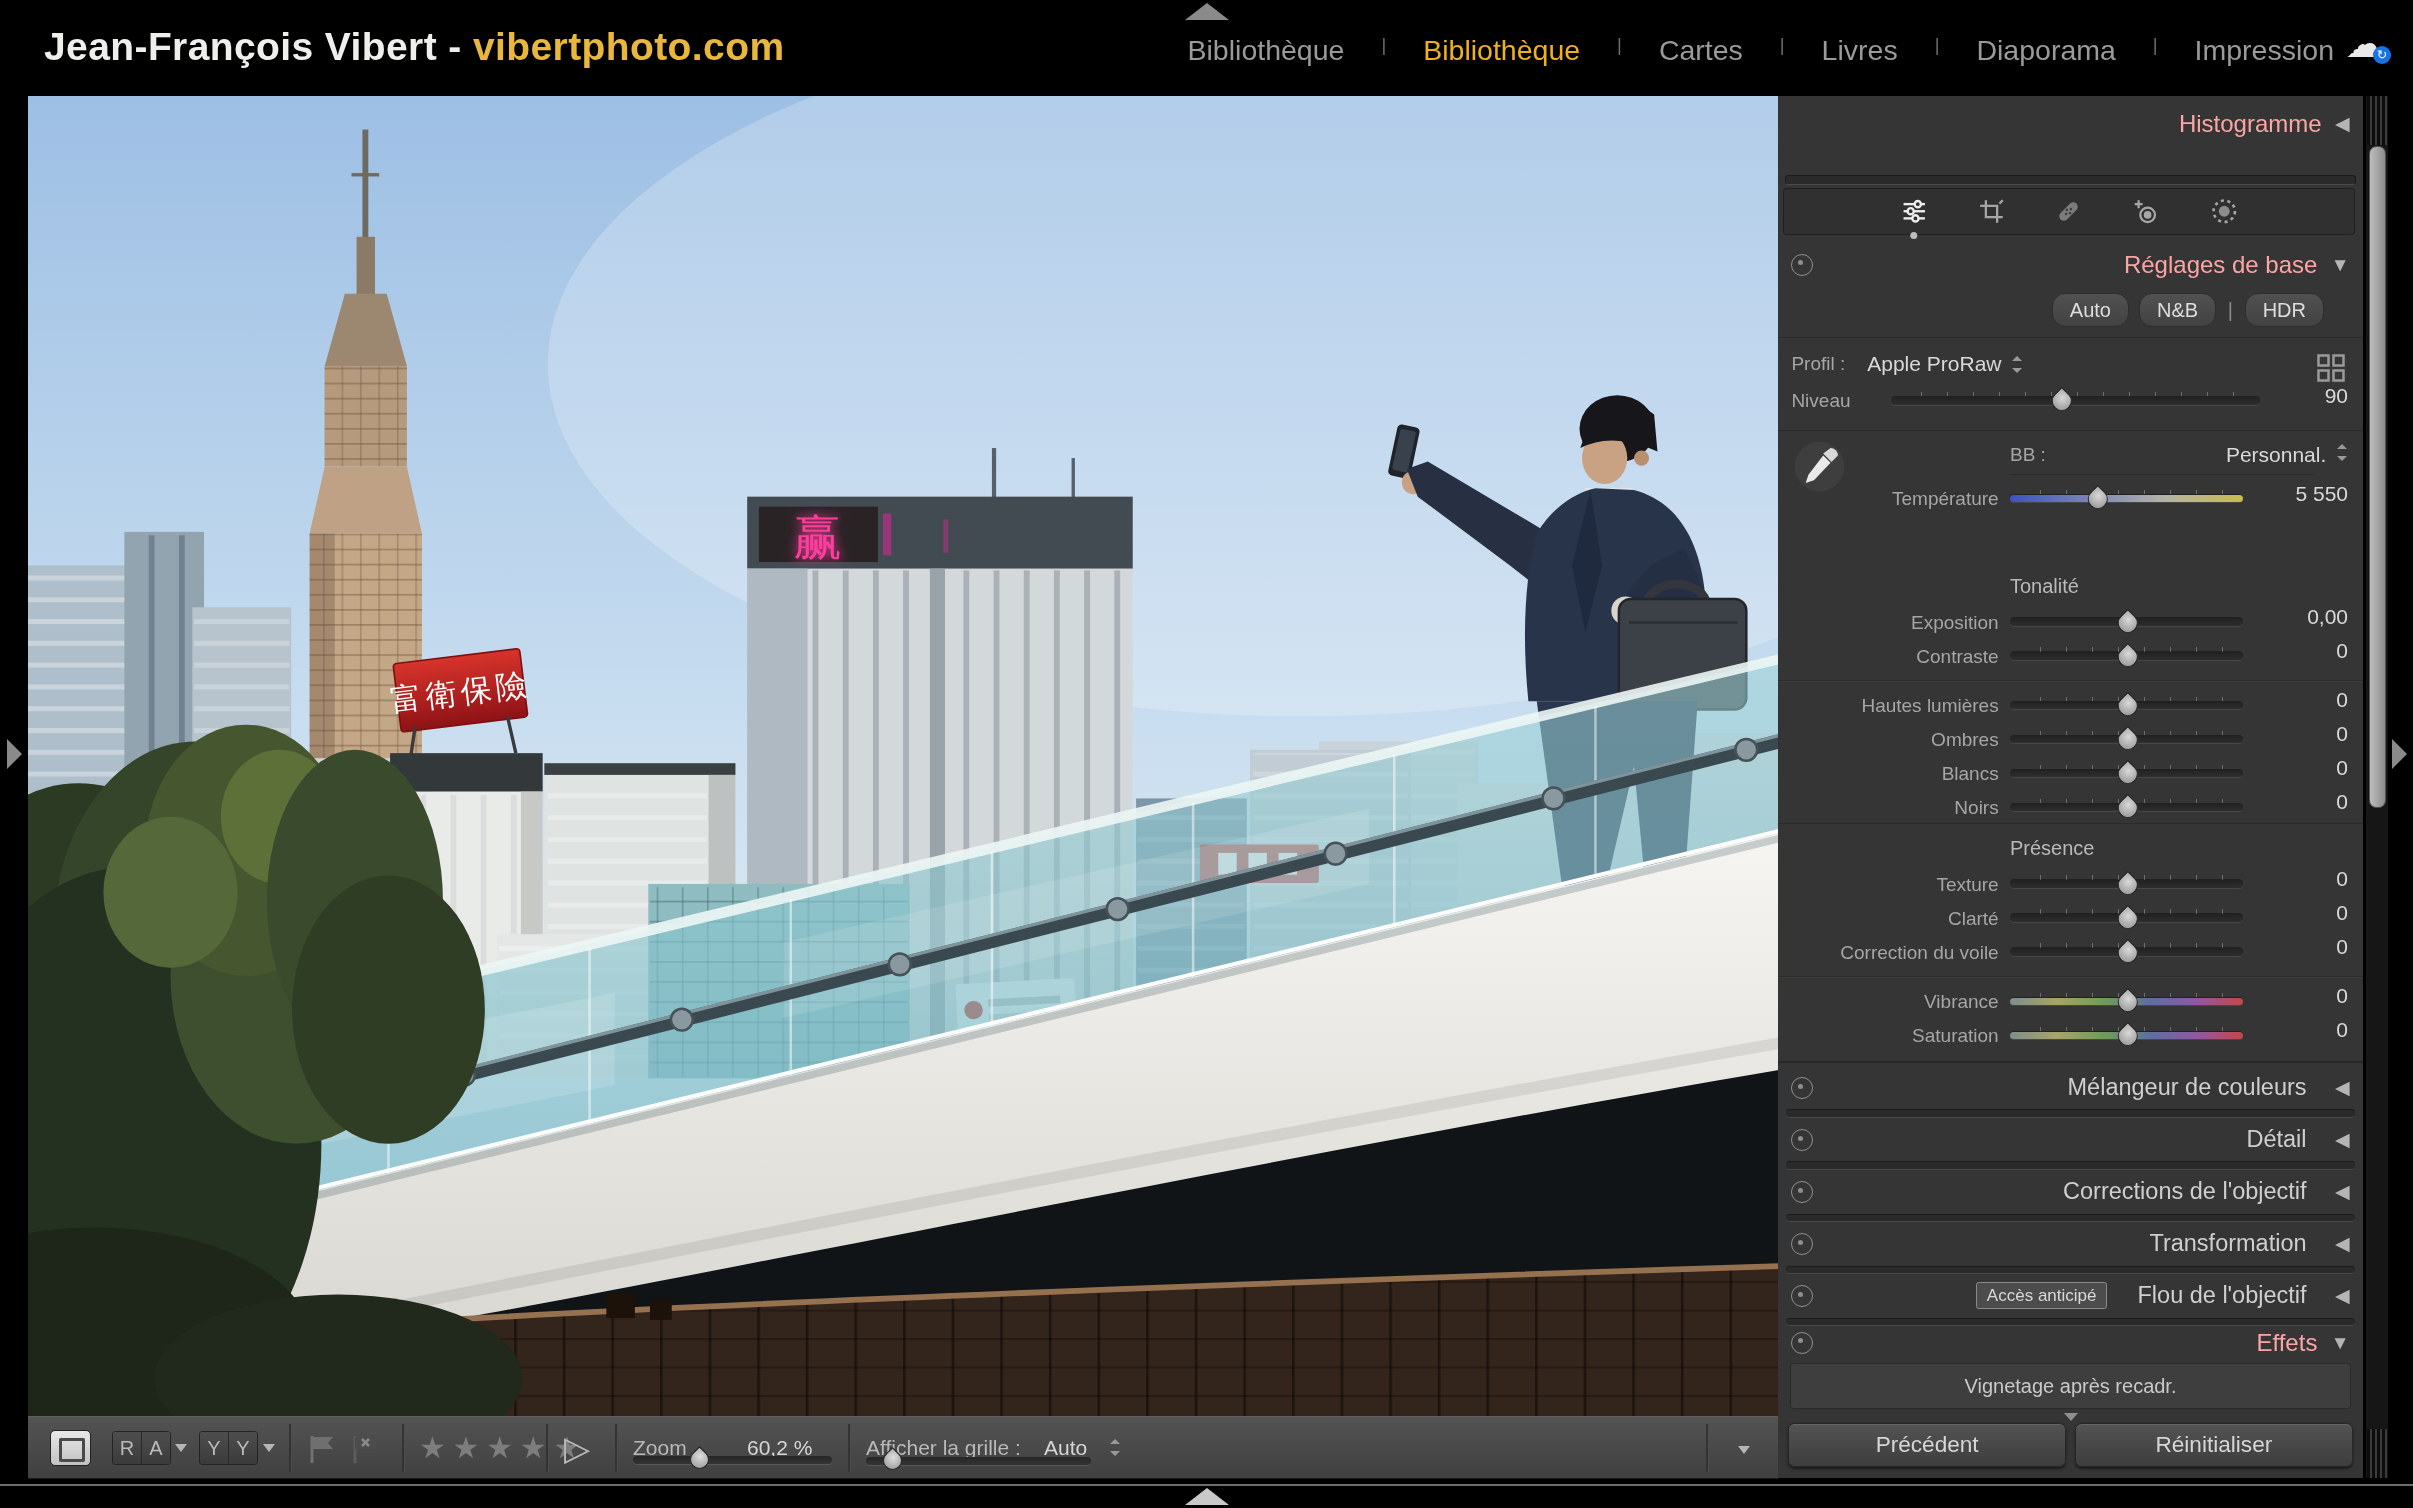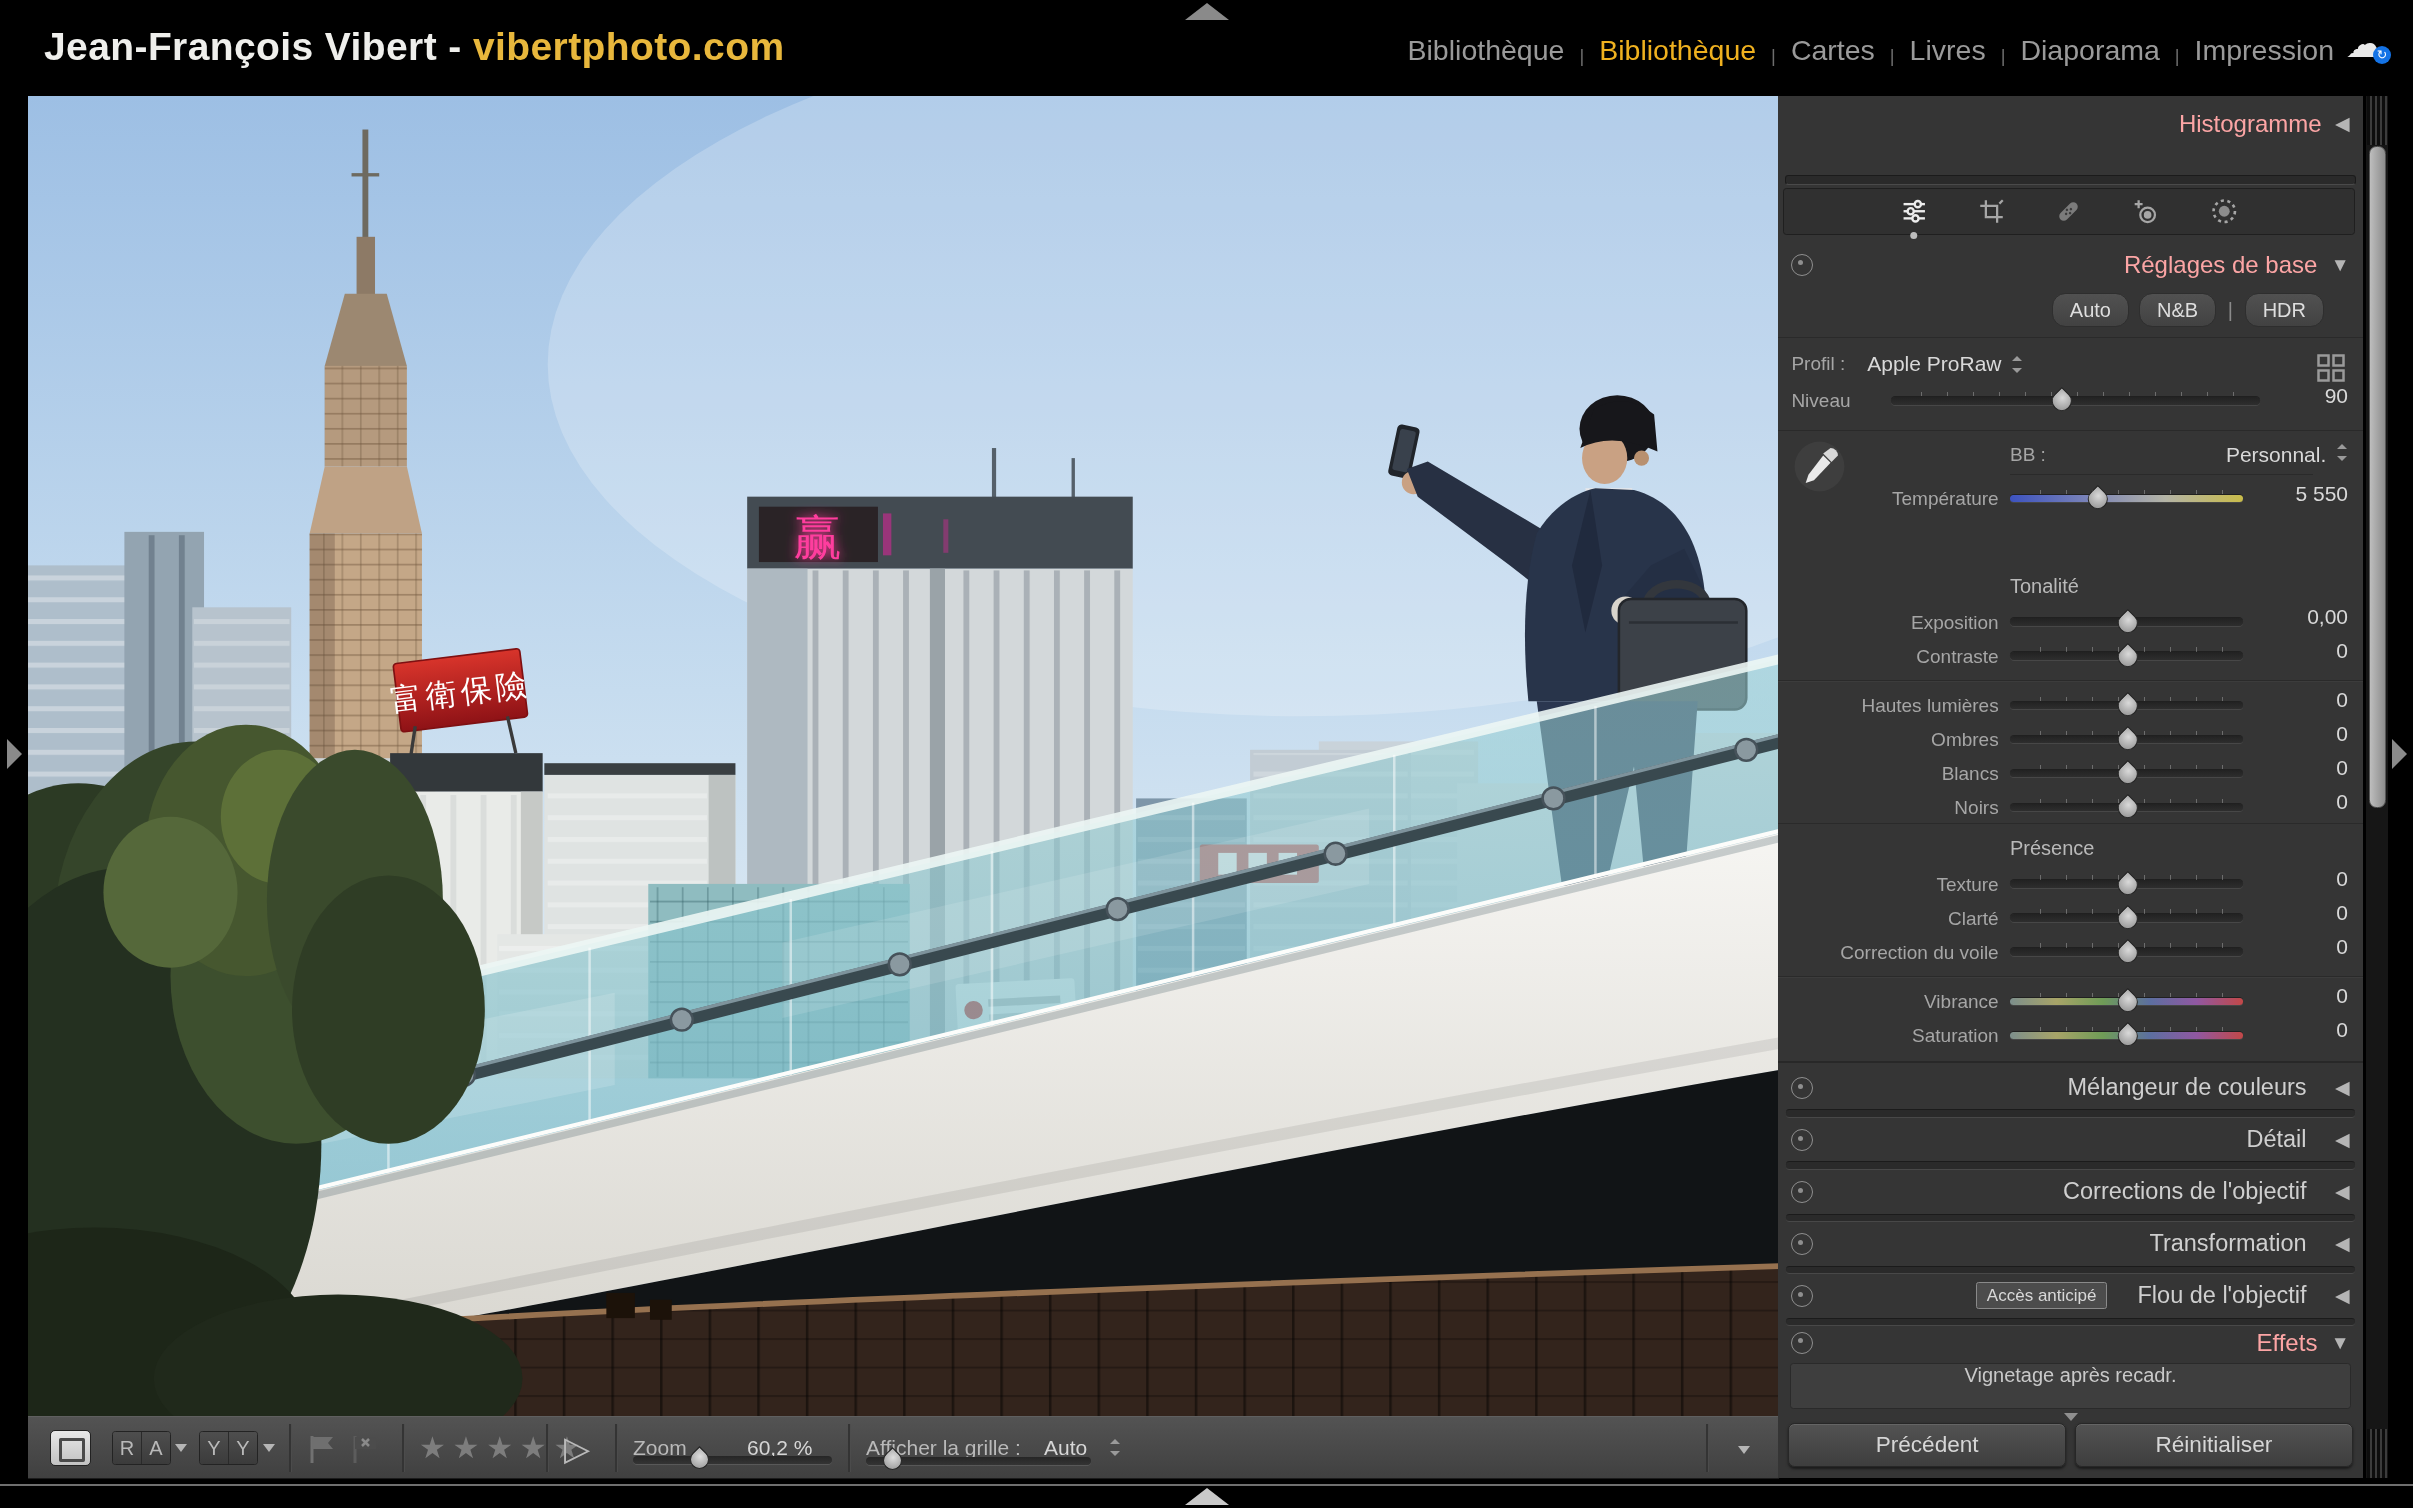--- a/index.html
+++ b/index.html
@@ -2,21 +2,21 @@
 <html style="font-size:13.4px"><head>
 <meta charset="utf-8">
 <style>
   html,body{margin:0;padding:0;background:#000;width:2413px;height:1508px;overflow:hidden;
     font-family:"Liberation Sans",sans-serif;-webkit-font-smoothing:antialiased;}
   .abs{position:absolute;}
   
   #topbar{position:absolute;left:0;top:0;width:2413px;height:95px;background:#000;}
   #logo{position:absolute;left:44px;top:25px;font-size:39px;font-weight:700;color:#efefec;letter-spacing:0.4px;}
   #logo .site{color:#e8b73c;font-weight:700;}
-  #nav{position:absolute;right:74px;top:34px;display:flex;align-items:flex-end;}
+  #nav{position:absolute;right:74px;top:34px;display:flex;align-items:flex-start;gap:22px;}
   .nav-item{font-size:28.5px;color:#9a9a9a;margin:0 5px;cursor:default;}
   .nav-item.active{color:#efb11f;}
   .nav-sep{font-size:18.4px;color:#6d6d6d;margin:0 10px;}
   #cloud{position:absolute;right:23.5px;top:22px;width:44px;height:44px;}
   #cloud .c{font-size:39px;color:#e9e9e9;line-height:44px;}
   #cloud .s{position:absolute;right:-1.7px;bottom:1.7px;width:18.4px;height:18.4px;border-radius:50%;background:#1473e6;
     color:#fff;font-size:12.6px;line-height:18.4px;text-align:center;}
   .edge-tri{width:0;height:0;position:absolute;}
   #tri-top{left:1185px;top:3.4px;border-left:22px solid transparent;border-right:22px solid transparent;border-bottom:17px solid #8a8a8a;}
   #tri-bottom{left:1185px;top:1488px;border-left:22px solid transparent;border-right:22px solid transparent;border-bottom:17px solid #c9c9c9;}
@@ -101,21 +101,21 @@
   #bigHr{position:absolute;left:0;right:0;top:965px;height:1.7px;background:#282828;}
   #sections{position:absolute;left:0;right:0;top:970px;}
   .sec-h{display:flex;align-items:center;height:35px;padding:0 13.4px;margin-top:4.2px;gap:15px;}
   .sec-label{font-size:23.5px;color:#cfcfcf;margin-left:15px;}
   .badge{margin-left:auto;font-size:17px;color:#d8d8d8;background:#4c4c4c;border:0.8px solid #8a8a8a;border-radius:2.5px;
     padding:2.5px 10px;}
   .badge + .sec-label{margin-left:15px;}
   .eye + .sec-label{margin-left:auto;}
   #effetsH{top:1229px;height:35px;}
   #vigBox{position:absolute;left:11.7px;right:11.7px;top:1267px;height:44px;background:#3e3e3e;border:1.7px solid #2a2a2a;
-    border-radius:3.4px;display:flex;align-items:flex-start;justify-content:center;font-size:20px;color:#c9c9c9;}
+    border-radius:3.4px;display:flex;align-items:center;justify-content:center;font-size:20px;color:#c9c9c9;}
   #vigArrow{position:absolute;left:50%;top:1317px;transform:translateX(-50%);width:0;height:0;
     border-left:7.5px solid transparent;border-right:7.5px solid transparent;border-top:8.4px solid #8f8f8f;}
   #footerBtns{position:absolute;left:10px;right:10px;top:1327px;height:44px;display:flex;gap:8.4px;}
   .fbtn{flex:1;background:linear-gradient(#535353,#3e3e3e);border:0.8px solid #272727;border-radius:6.7px;
     box-shadow:inset 0 0.8px 0 rgba(255,255,255,.14),0 1.7px 2.5px rgba(0,0,0,.5);
     font-size:22.6px;color:#d6d6d6;display:flex;align-items:center;justify-content:center;}
   
   #sb{position:absolute;left:2365px;top:96px;width:22px;height:1382px;background:#161616;border-left:0.8px solid #000;}
   .sb-cap{position:absolute;left:0.8px;right:0.8px;height:49px;background:repeating-linear-gradient(90deg,#0d0d0d 0 2.5px,#3c3c3c 2.5px 5px);}
   #sb-thumb{position:absolute;left:2.5px;width:15px;top:50px;height:660px;border-radius:7.5px;

